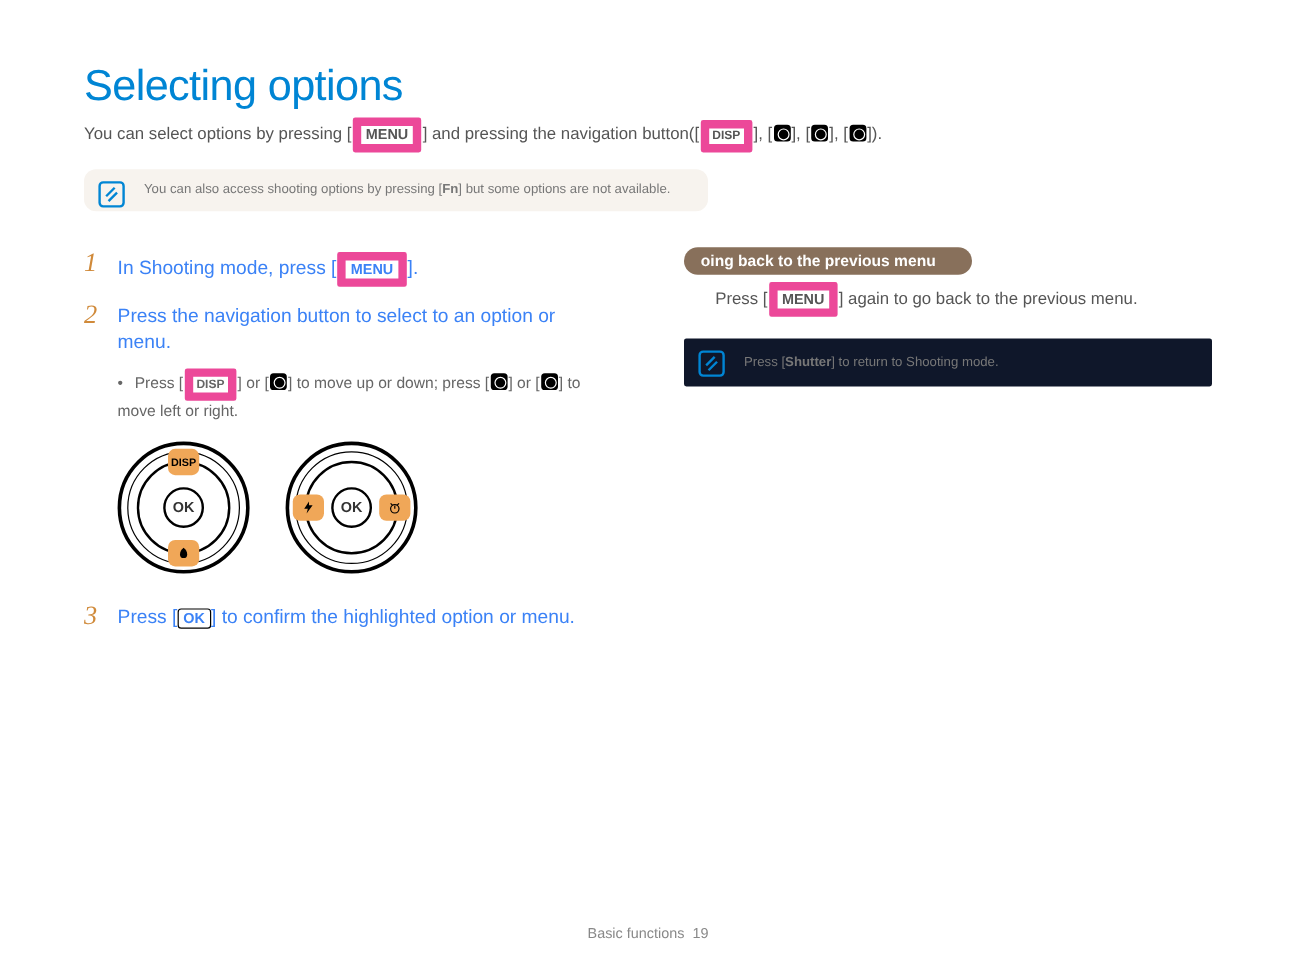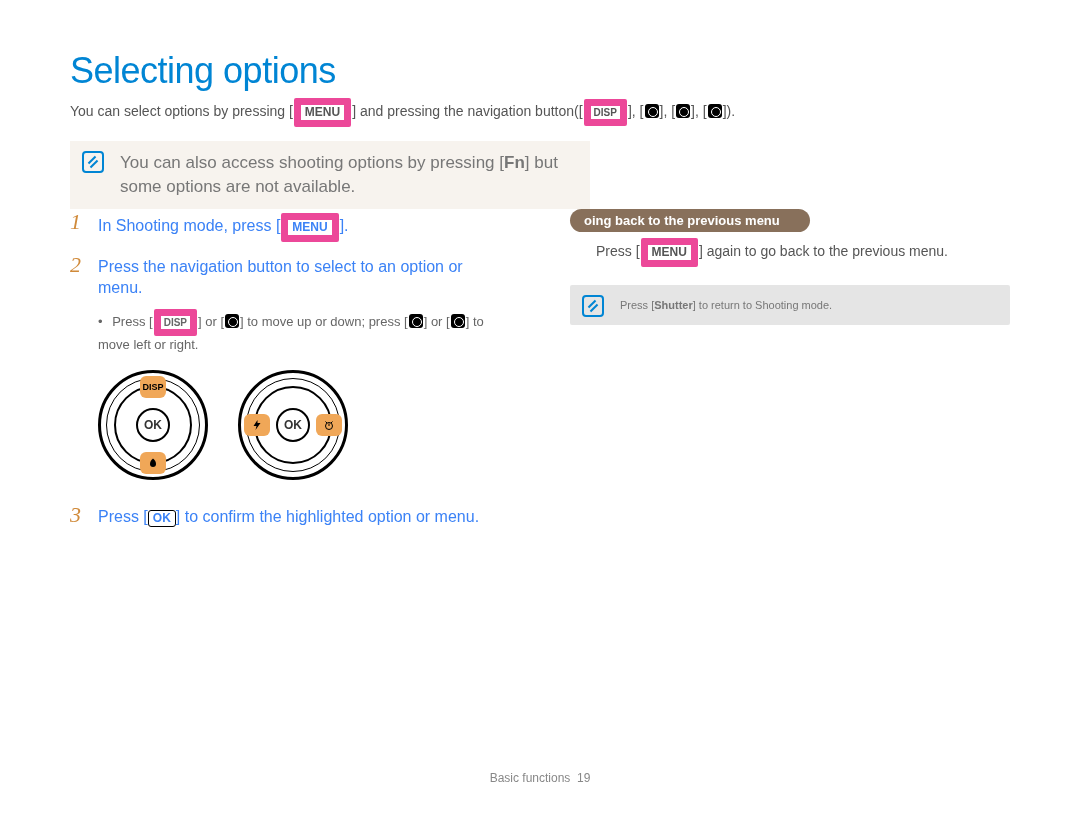--- a/index.html
+++ b/index.html
@@ -50,26 +50,27 @@
   .glyph::after{
     content:"";
     position:absolute;
     left:3px; top:3px; width:8px; height:8px;
     border:1px solid #fff;
     border-radius:50%;
   }
   .notebox {
     background: #f7f3ee;
     padding: 10px 14px 10px 50px;
-    font-size: 17px;
+    font-size: 11px;
     color: #777;
     line-height: 1.4;
     position: relative;
     width: 520px;
-    border-radius: 0;
+    margin-bottom: 30px;
+    border-radius: 10px;
   }
   .notebox .noteicon, .notebox2 .noteicon {
     position: absolute;
     left: 12px;
     top: 10px;
     width: 22px; height: 22px;
     border: 2px solid #0085d4;
     border-radius: 4px;
   }
   .noteicon::before{
@@ -167,21 +168,21 @@
     display: inline-block;
     margin-bottom: 6px;
   }
   .coltext {
     font-size: 14px;
     color: #555;
     margin-bottom: 18px;
     margin-left: 26px;
   }
   .notebox2 {
-    background: #e5e5e5;
+    background: #0f172a;
     padding: 14px 14px 14px 50px;
     font-size: 11px;
     color: #777;
     position: relative;
     border-radius: 2px;
   }
   .footer {
     position: absolute;
     bottom: 30px;
     left: 0; right: 0;

